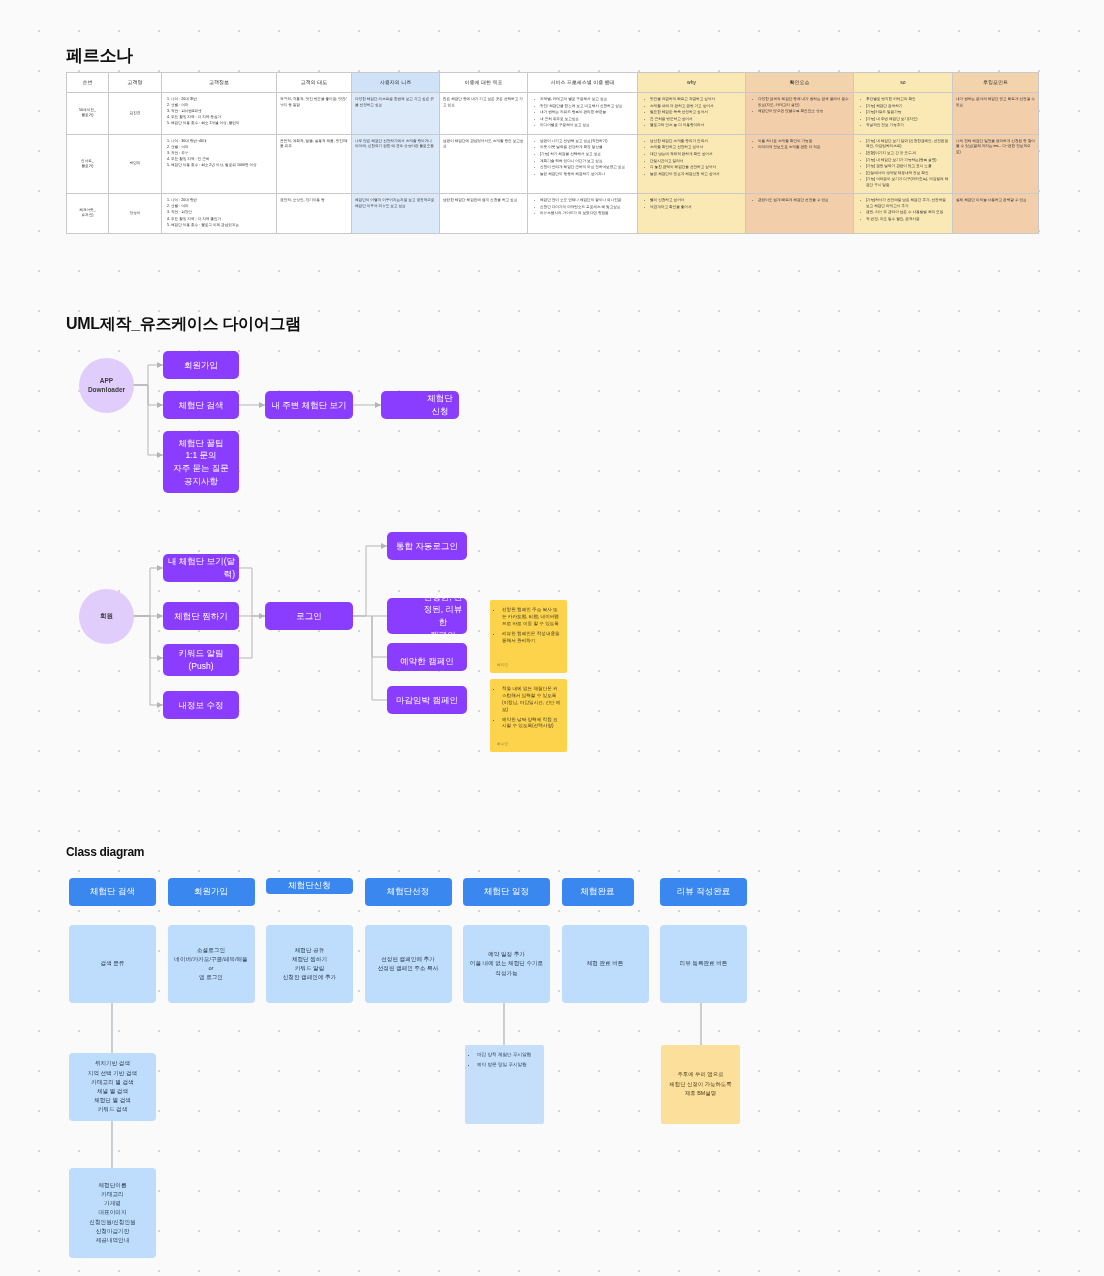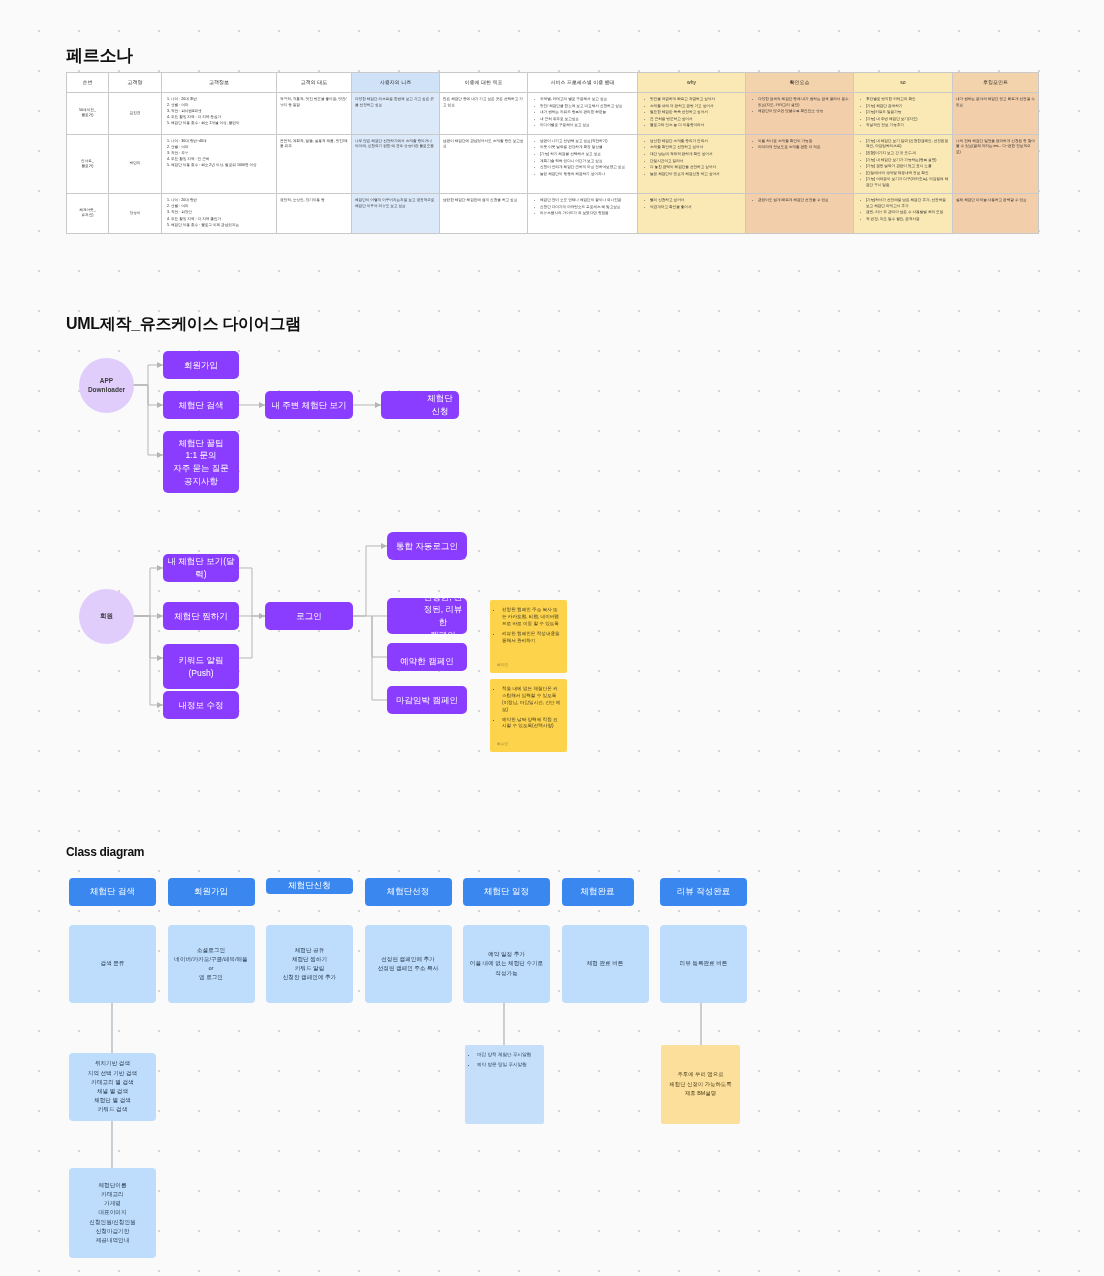--- a/index.html
+++ b/index.html
@@ -379,36 +379,36 @@
   <span style="white-space:pre-line">내 주변 체험단 보기</span>
 </div>
 <div class="node purple" style="left:381px; top:391px; width:78px; height:28px;padding-left:44px;">
   <span style="white-space:pre-line">체험단 신청</span>
 </div>
 
 <div class="actor" style="left:79px; top:589px; width:55px; height:55px;">
   <span style="white-space:pre-line">회원</span>
 </div>
 
-<div class="node purple" style="left:163px; top:554px; width:76px; height:28px;">
+<div class="node purple" style="left:163px; top:554px; width:76px; height:28px;text-align:right;">
   <span style="white-space:pre-line">내 체험단 보기(달력)</span>
 </div>
 <div class="node purple" style="left:163px; top:602px; width:76px; height:28px;">
   <span style="white-space:pre-line">체험단 찜하기</span>
 </div>
-<div class="node purple" style="left:163px; top:644px; width:76px; height:45px;">
+<div class="node purple" style="left:163px; top:644px; width:76px; height:32px;">
   <span style="white-space:pre-line">키워드 알림(Push)</span>
 </div>
 <div class="node purple" style="left:163px; top:691px; width:76px; height:28px;">
   <span style="white-space:pre-line">내정보 수정</span>
 </div>
 <div class="node purple" style="left:265px; top:602px; width:88px; height:28px;">
   <span style="white-space:pre-line">로그인</span>
 </div>
-<div class="node purple" style="left:387px; top:532px; width:80px; height:28px;border-radius:6px;">
+<div class="node purple" style="left:387px; top:532px; width:80px; height:28px;">
   <span style="white-space:pre-line">통합 자동로그인</span>
 </div>
 <div class="node purple" style="left:387px; top:598px; width:80px; height:36px;padding-left:36px;">
   <span style="white-space:pre-line">신청한, 선정된, 리뷰한
 캠페인</span>
 </div>
 <div class="node purple" style="left:387px; top:643px; width:80px; height:28px;align-items:flex-end;">
   <span style="white-space:pre-line">예약한 캠페인</span>
 </div>
 <div class="node purple" style="left:387px; top:686px; width:80px; height:28px;">

